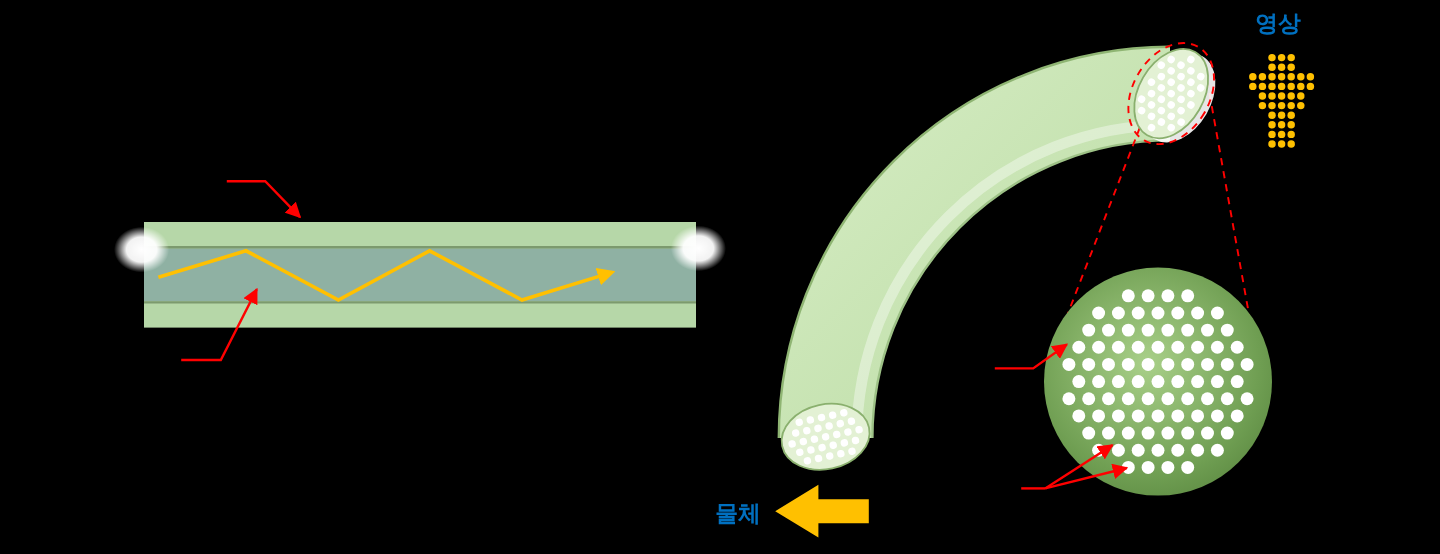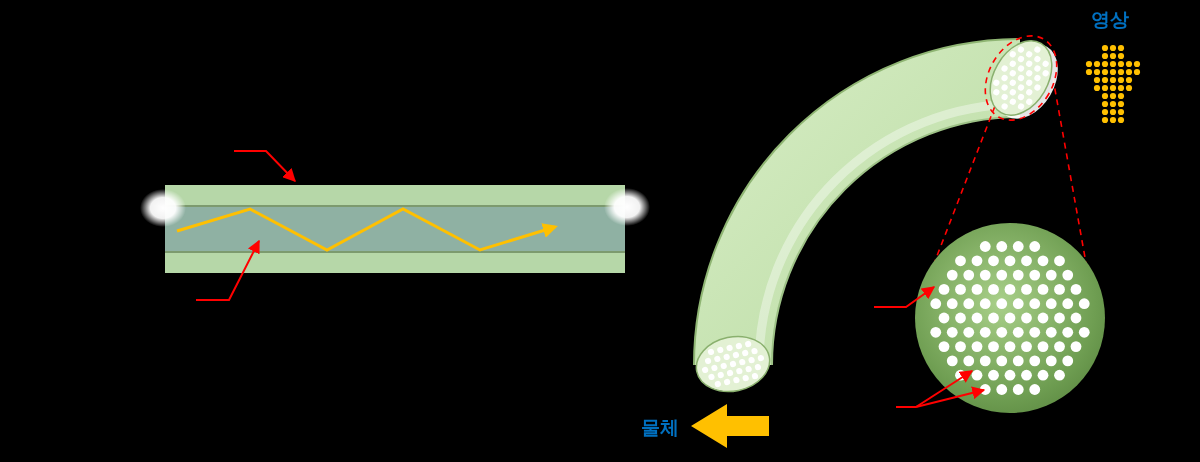--- a/index.html
+++ b/index.html
@@ -1,21 +1,21 @@
 <!DOCTYPE html>
 <html style="--bg: #000000; --cladding: #b6d7a8; --core: #8fb1a3; --ray-yellow: #ffc000; --arrow-red: #ff0000; --label-blue: #0070c0; --dot-white: #ffffff; --face-green: #e3f1d4; --bundle-green: #c5e2b0; --bundle-edge: #8fb573;"><head>
 <meta charset="utf-8">
 <style>
   :root{
     --bg:#000000; --cladding:#b6d7a8; --core:#8fb1a3; --ray-yellow:#ffc000;
     --arrow-red:#ff0000; --label-blue:#0070c0; --dot-white:#ffffff;
     --face-green:#e3f1d4; --bundle-green:#c5e2b0; --bundle-edge:#8fb573;
   }
   html,body{margin:0;padding:0;background:var(--bg);}
-  .stage{position:relative;width:1154px;height:462px;background:var(--bg);overflow:hidden;padding-left:45px;}
+  .stage{position:relative;width:1154px;height:462px;background:var(--bg);overflow:hidden;}
   svg{display:block;}
   text{font-family:"Liberation Sans","DejaVu Sans",sans-serif;}
   .blue-label{fill:var(--label-blue);font-size:19px;font-weight:700;}
   .ray-line{stroke:var(--ray-yellow);stroke-width:3;fill:none;}
   .red-line{stroke:var(--arrow-red);stroke-width:2;fill:none;}
   .red-dash{stroke:var(--arrow-red);stroke-width:1.6;fill:none;stroke-dasharray:6 5;}
   .white-dot{fill:var(--dot-white);}
   .yellow-dot{fill:var(--ray-yellow);}
   .edge-line{stroke:#7c9a6e;stroke-width:2;}
 </style>

